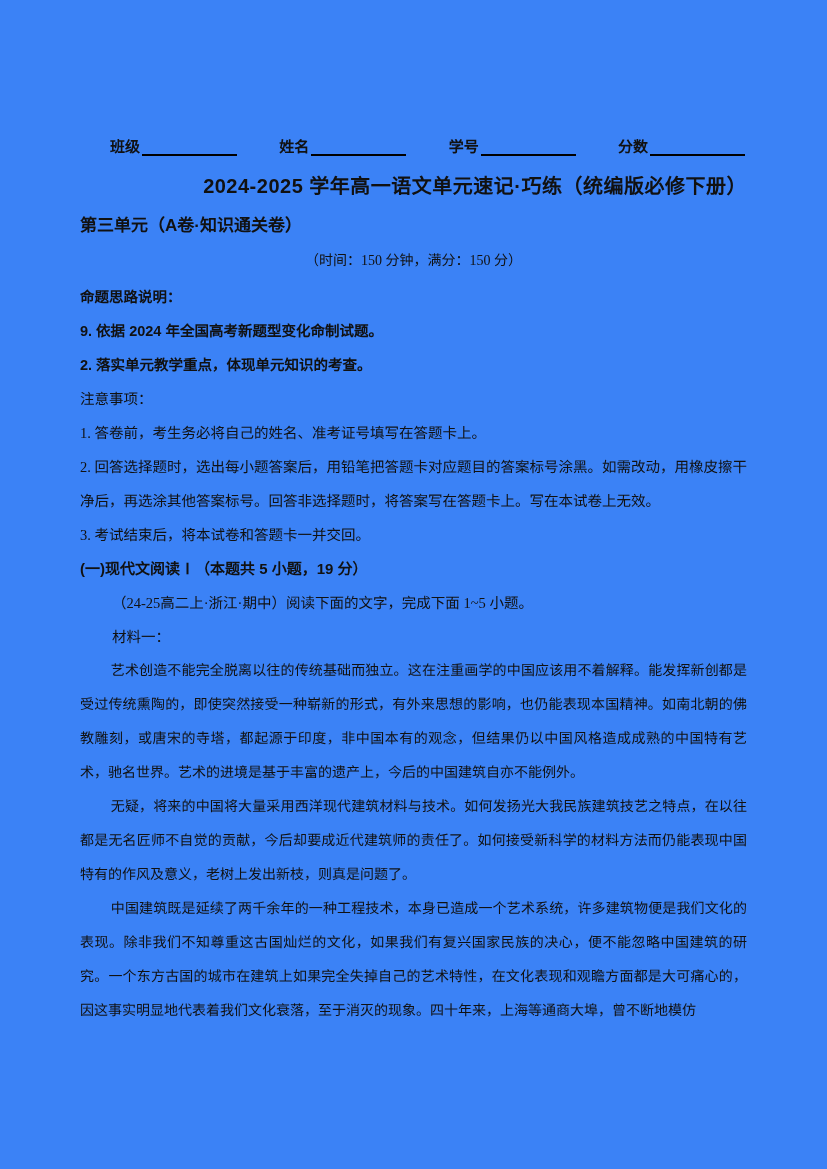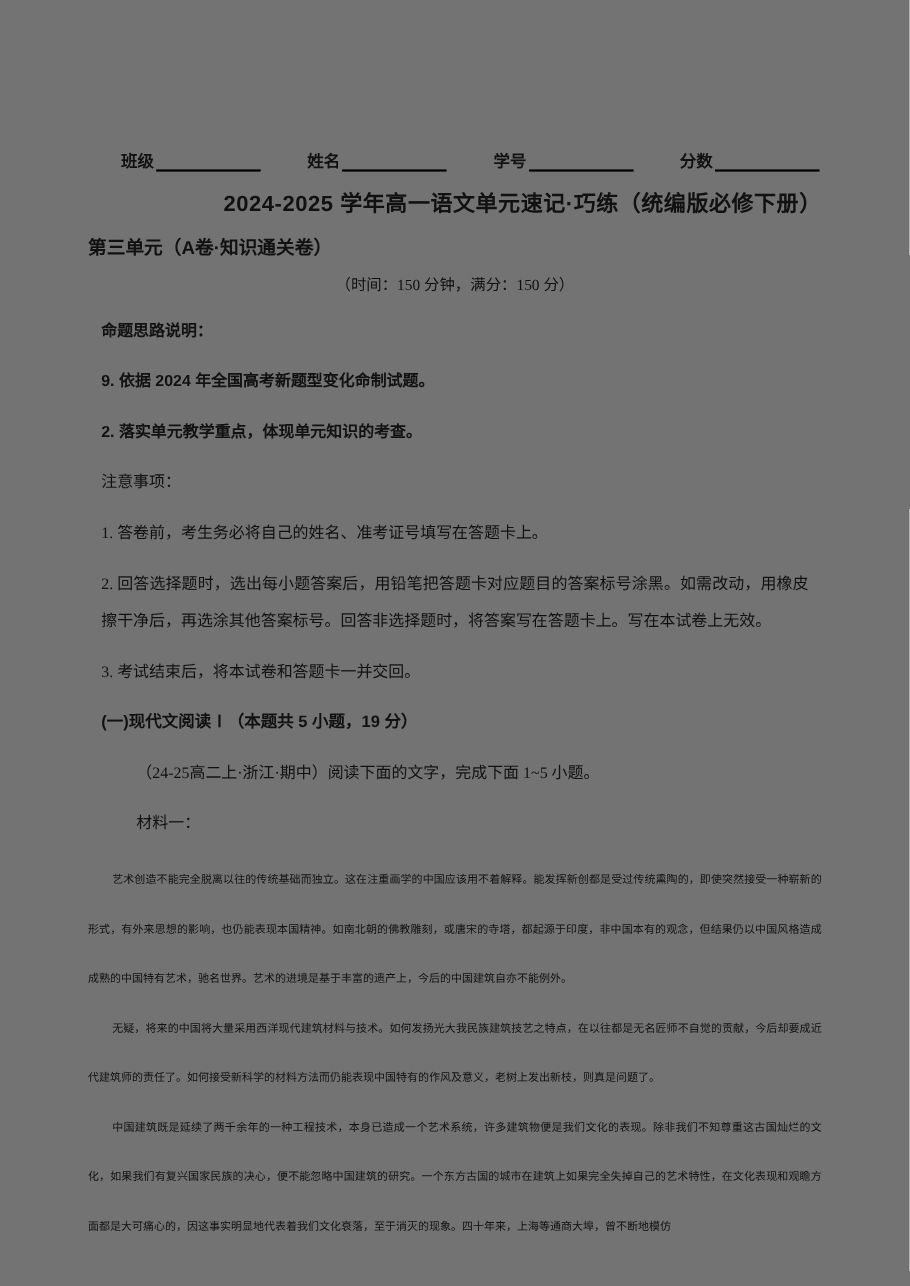--- a/index.html
+++ b/index.html
@@ -6,21 +6,21 @@
     margin: 0;
     padding: 0;
     background: #ffffff;
     color: #111111;
   }
   .page {
     position: relative;
     width: 827px;
     height: 1169px;
     margin: 0 auto;
-    background: #737373;
+    background: #3b82f6;
     box-sizing: border-box;
     padding: 128px 80px 0 80px;
     font-family: "Liberation Serif", serif;
     overflow: hidden;
   }
   
   .info-row {
     display: flex;
     justify-content: space-between;
     align-items: flex-end;
@@ -59,38 +59,38 @@
   .time-line {
     margin-top: 12px;
     text-align: center;
     font-size: 14px;
     line-height: 22px;
   }
   
   .line {
     font-size: 14.5px;
     line-height: 34px;
-    margin: 12px;
+    margin: 0;
     text-align: justify;
   }
   .bold-sans {
     font-family: "Liberation Sans", sans-serif;
     font-weight: bold;
     font-size: 14.5px;
   }
   .heading-sans {
     font-family: "Liberation Sans", sans-serif;
     font-weight: bold;
     font-size: 15px;
   }
   .intent-block { margin-top: 8px; }
   .indent-2 { text-indent: 2.2em; }
   .body-para {
-    font-size: 10px;
-    line-height: 45px;
+    font-size: 14px;
+    line-height: 34px;
     margin: 0;
     text-align: justify;
     text-indent: 2.2em;
   }
 </style>
 </head>
 <body>
 
 <div class="page">
 

